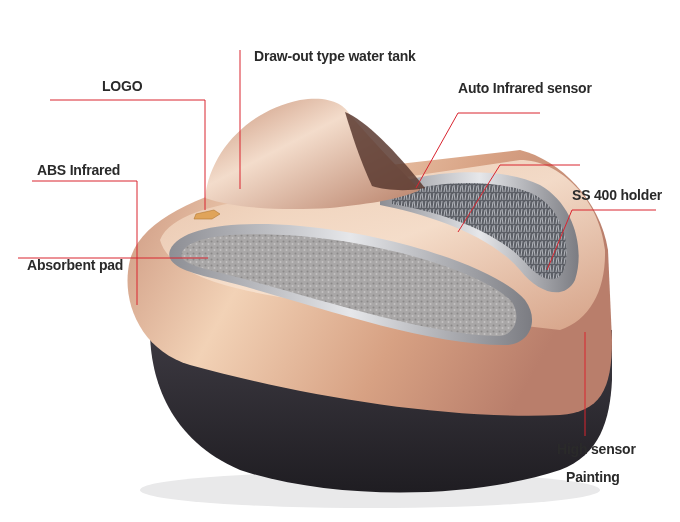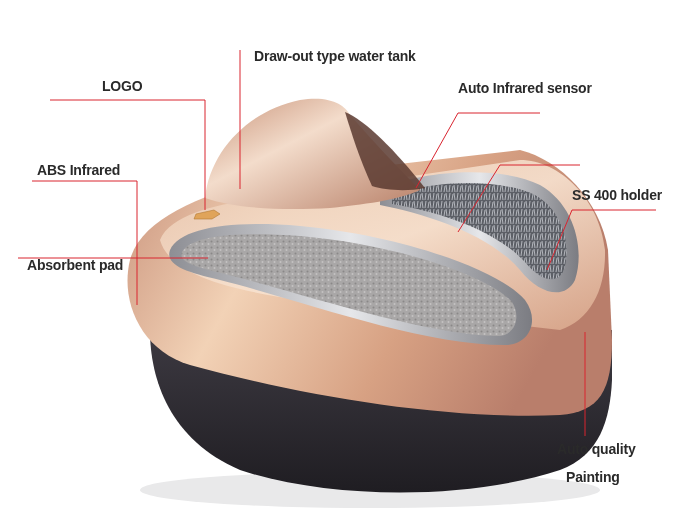--- a/index.html
+++ b/index.html
@@ -93,16 +93,16 @@
       <line x1="585" y1="332" x2="585" y2="436"></line>
     </g>
   </svg>
 
   <div class="label" style="left:66px; top:78px;margin-left:36px;">LOGO</div>
   <div class="label" style="left:254px; top:48px;">Draw-out type water tank</div>
   <div class="label" style="left:458px; top:80px;text-align:center;">Auto Infrared sensor</div>
   <div class="label" style="left:572px; top:187px;">SS 400 holder</div>
   <div class="label" style="left:37px; top:162px;">ABS Infrared</div>
   <div class="label" style="left:27px; top:237px;margin-top:20px;">Absorbent pad</div>
-  <div class="label" style="left:557px; top:441px;">Auto quality</div>
+  <div class="label" style="left:557px; top:441px;">High sensor</div>
   <div class="label" style="left:566px; top:469px;">Painting</div>
 
 </div>
 
 </body></html>

